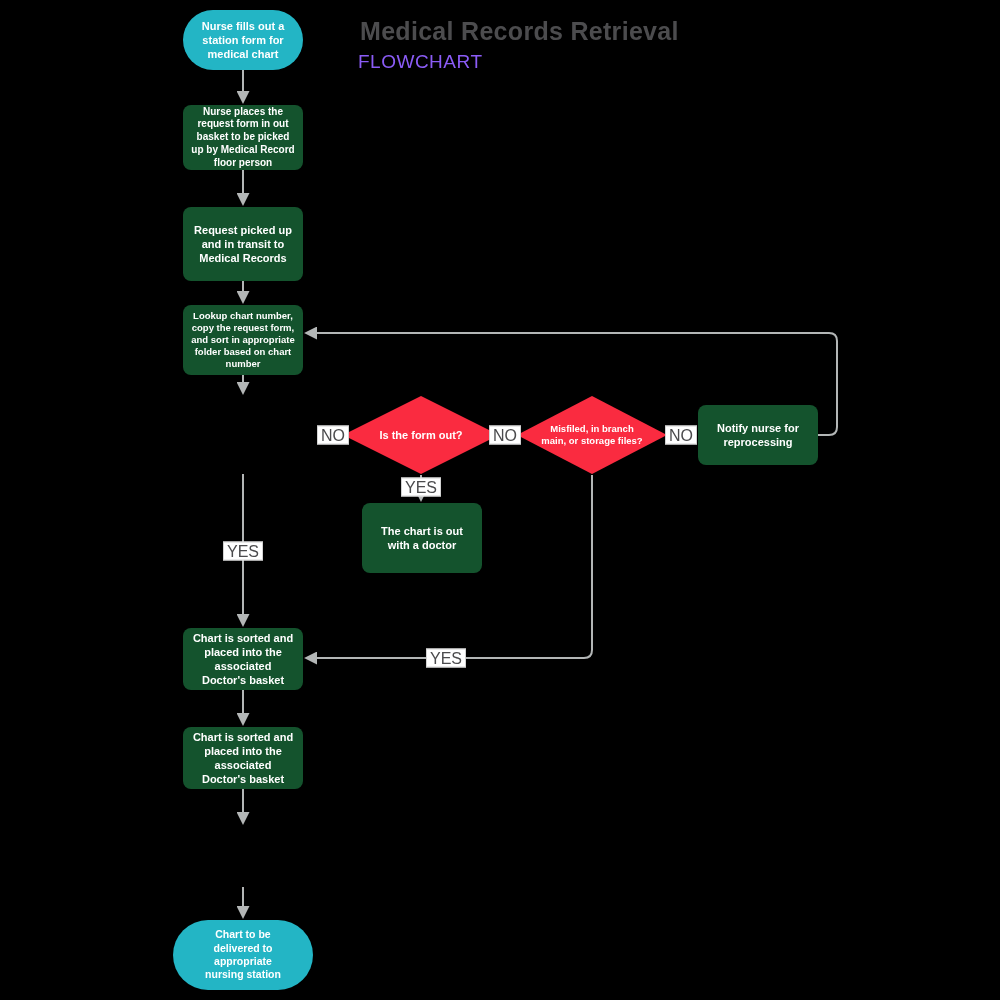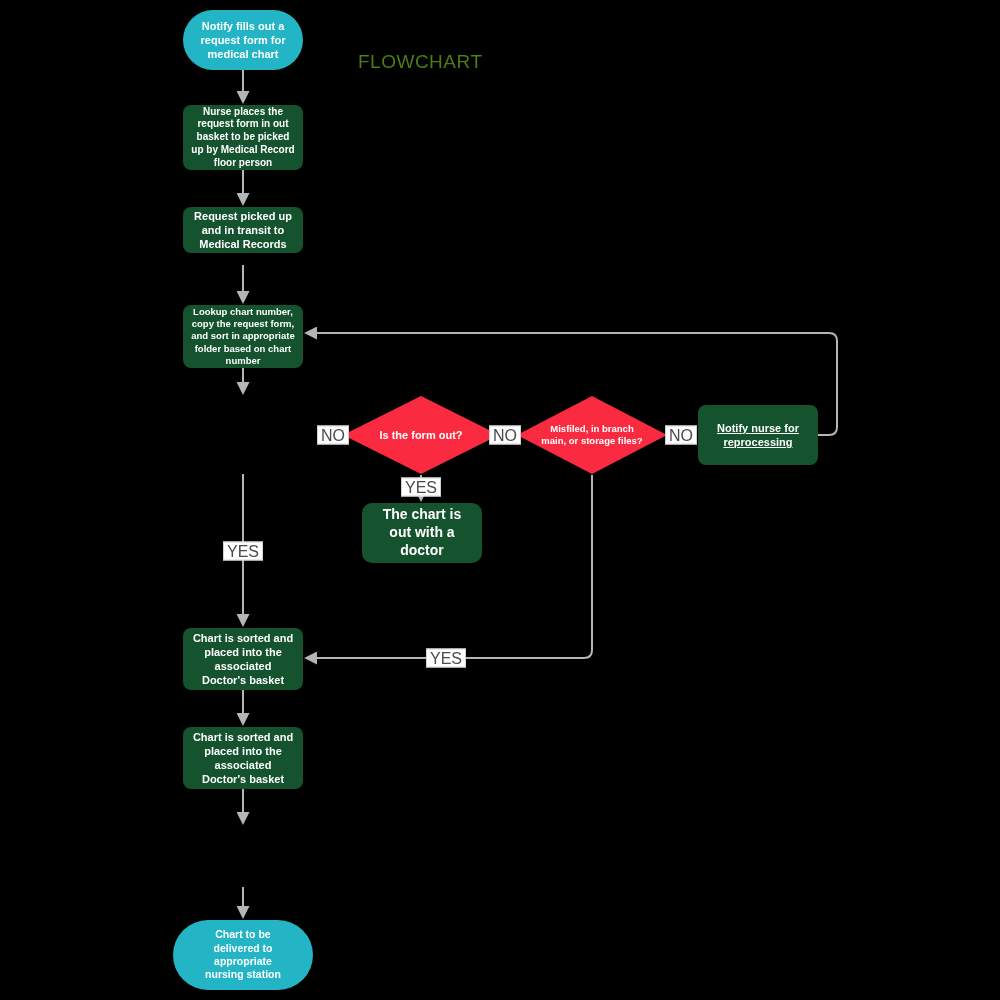--- a/index.html
+++ b/index.html
@@ -46,21 +46,21 @@
     font-size: 25px;
     font-weight: bold;
     color: #4c4c4e;
     letter-spacing: 0.3px;
   }
   .subtitle {
     position: absolute;
     left: 358px; top: 51px;
     font-size: 19px;
     font-weight: 400;
-    color: #4d7c0f;
+    color: #8b5cf6;
     letter-spacing: 0.5px;
   }
 </style>
 </head>
 <body>
 
 <div class="canvas">
 
   <svg class="edges" viewBox="0 0 1000 1000" xmlns="http://www.w3.org/2000/svg">
     <defs>
@@ -79,52 +79,53 @@
       <path d="M818,435 L829,435 Q837,435 837,427 L837,341 Q837,333 829,333 L306,333" marker-end="url(#arr)"></path>
       <path d="M421,475 L421,500" marker-end="url(#arr)"></path>
       <path d="M243,474 L243,625" marker-end="url(#arr)"></path>
       <path d="M592,475 L592,650 Q592,658 584,658 L306,658" marker-end="url(#arr)"></path>
       <path d="M243,690 L243,724" marker-end="url(#arr)"></path>
       <path d="M243,789 L243,823" marker-end="url(#arr)"></path>
       <path d="M243,887 L243,917" marker-end="url(#arr)"></path>
     </g>
   </svg>
 
+  <div class="title">Medical Records Retrieval</div>
   <div class="subtitle">FLOWCHART</div>
 
   <div class="node terminal" style="left:183px; top:10px; width:120px; height:60px; border-radius:30px; font-size:11px;">
-    <span>Notify fills out a request form for medical chart</span>
+    <span>Nurse fills out a station form for medical chart</span>
   </div>
 
   <div class="node process" style="left:183px; top:105px; width:120px; height:65px; font-size:10px;">
     <span>Nurse places the request form in out basket to be picked up by Medical Record floor person</span>
   </div>
 
-  <div class="node process" style="left:183px; top:207px; width:120px; height:46px; font-size:11px;">
+  <div class="node process" style="left:183px; top:207px; width:120px; height:74px; font-size:11px;">
     <span>Request picked up and in transit to Medical Records</span>
   </div>
 
-  <div class="node process" style="left:183px; top:305px; width:120px; height:63px; font-size:9.5px;">
+  <div class="node process" style="left:183px; top:305px; width:120px; height:70px; font-size:9.5px;">
     <span>Lookup chart number, copy the request form, and sort in appropriate folder based on chart number</span>
   </div>
 
 
   <div class="node decision" style="left:343px; top:396px; width:156px; height:78px; font-size:11px; padding:0 32px;">
     <span>Is the form out?</span>
   </div>
 
   <div class="node decision" style="left:517px; top:396px; width:150px; height:78px; font-size:9.5px; padding:0 24px;">
     <span>Misfiled, in branch main, or storage files?</span>
   </div>
 
-  <div class="node process" style="left:698px; top:405px; width:120px; height:60px; font-size:11px;text-decoration:underline;">
+  <div class="node process" style="left:698px; top:405px; width:120px; height:60px; font-size:11px;">
     <span>Notify nurse for reprocessing</span>
   </div>
 
-  <div class="node process" style="left:362px; top:503px; width:120px; height:60px; font-size:14px;border-radius:10px;">
+  <div class="node process" style="left:362px; top:503px; width:120px; height:70px; font-size:11px;">
     <span>The chart is out with a doctor</span>
   </div>
 
   <div class="node process" style="left:183px; top:628px; width:120px; height:62px; font-size:11px;">
     <span>Chart is sorted and placed into the associated Doctor's basket</span>
   </div>
 
   <div class="node process" style="left:183px; top:727px; width:120px; height:62px; font-size:11px;">
     <span>Chart is sorted and placed into the associated Doctor's basket</span>
   </div>

